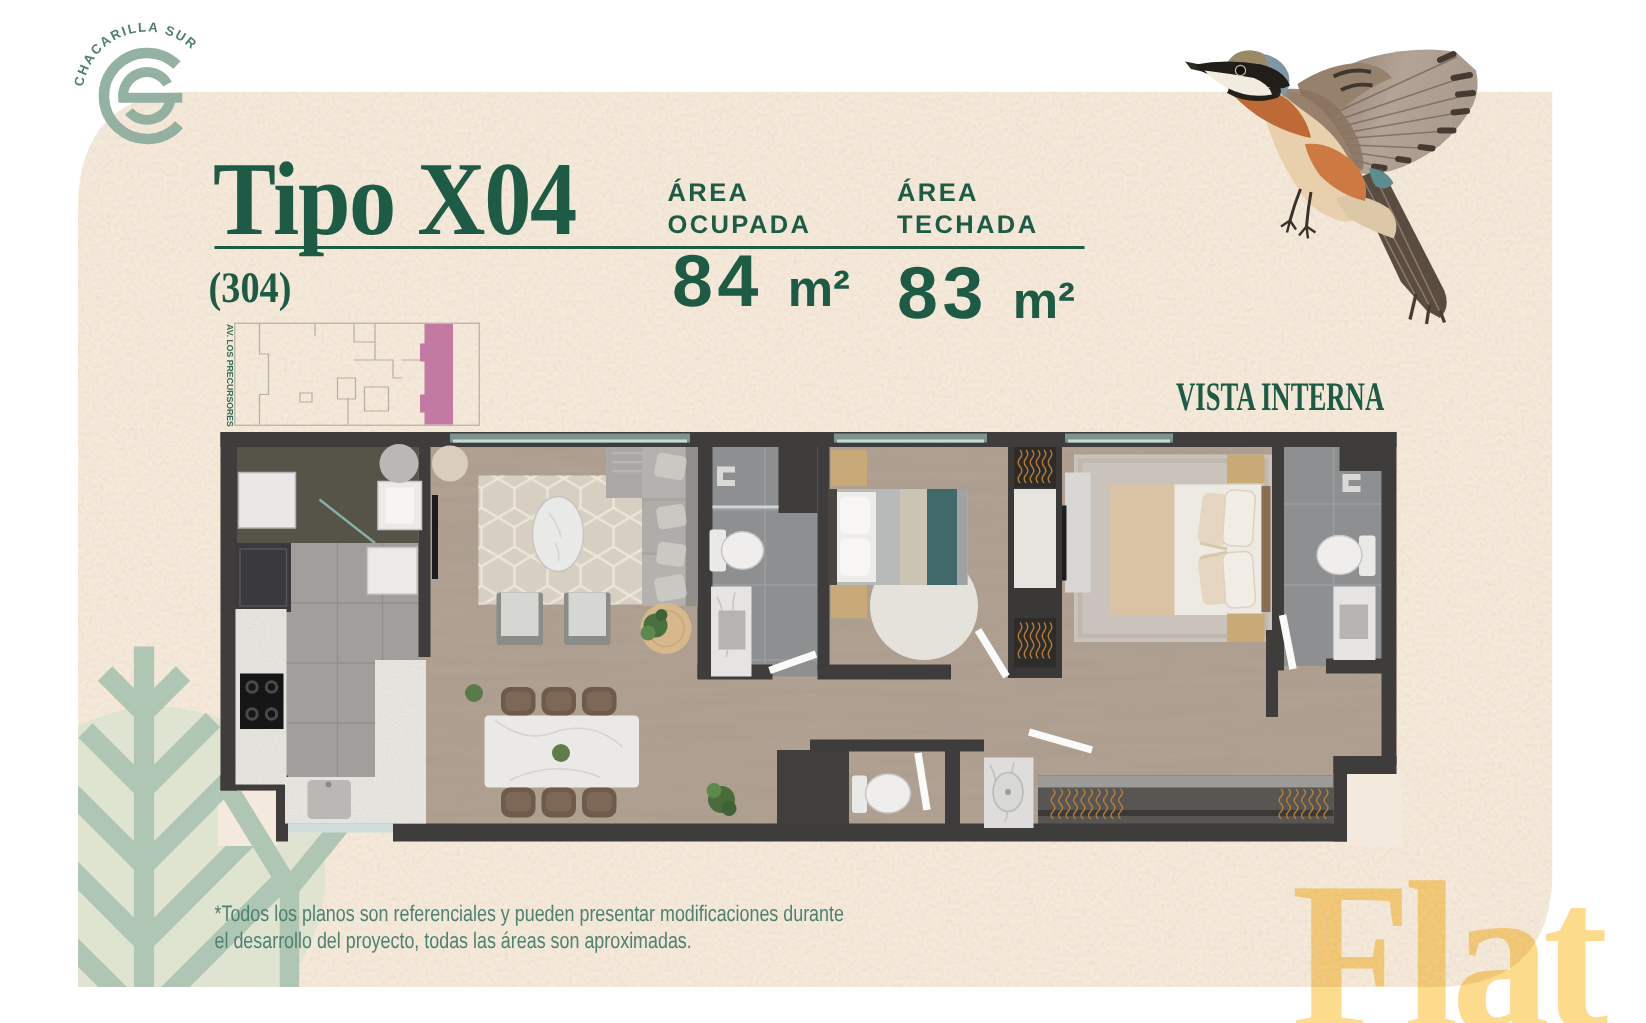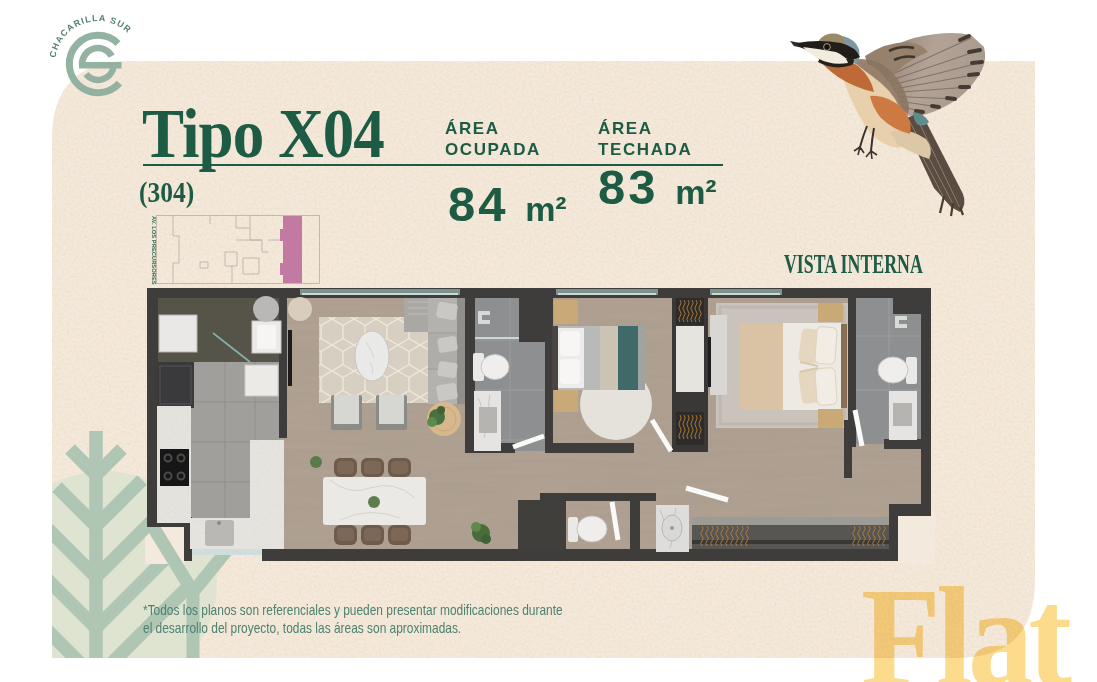--- a/index.html
+++ b/index.html
@@ -72,25 +72,25 @@
   </svg>
 
   <div class="abs grn" style="left:142px;top:101px;width:400px;font-family:'Liberation Serif',serif;font-weight:bold;font-size:70px;line-height:66px;letter-spacing:-1px;transform:scaleX(0.90);transform-origin:0 0;">Tipo X04</div>
 
   <div class="abs" style="left:143px;top:164px;width:580px;height:2px;background:#1d5b45;"></div>
 
   <div class="abs grn" style="left:139px;top:176px;font-family:'Liberation Serif',serif;font-weight:bold;font-size:29px;transform:scaleX(0.88);transform-origin:0 0;">(304)</div>
 
   <div class="abs grn" style="left:445px;top:119px;font-size:17px;font-weight:bold;letter-spacing:1.6px;line-height:20.5px;">ÁREA<br>OCUPADA</div>
 
-  <div class="abs grn" style="left:448px;top:180px;font-size:49px;line-height:49px;font-weight:bold;letter-spacing:3px;">84 <span style="font-size:34px;letter-spacing:0;">m²</span></div>
+  <div class="abs grn" style="left:448px;top:164px;font-size:49px;line-height:49px;font-weight:bold;letter-spacing:3px;">84 <span style="font-size:34px;letter-spacing:0;">m²</span></div>
 
   <div class="abs grn" style="left:598px;top:119px;font-size:17px;font-weight:bold;letter-spacing:1.6px;line-height:20.5px;">ÁREA<br>TECHADA</div>
 
-  <div class="abs grn" style="left:598px;top:162px;font-size:49px;line-height:51px;font-weight:bold;letter-spacing:3px;">83 <span style="font-size:34px;letter-spacing:0;">m²</span></div>
+  <div class="abs grn" style="left:598px;top:162px;font-size:49px;line-height:68px;font-weight:bold;letter-spacing:3px;">83 <span style="font-size:34px;letter-spacing:0;">m²</span></div>
 
   <div class="abs grn" style="left:784px;top:249px;font-family:'Liberation Serif',serif;font-weight:bold;font-size:27px;letter-spacing:0px;transform:scaleX(0.66);transform-origin:0 0;white-space:nowrap;">VISTA INTERNA</div>
 
   <svg class="abs" style="left:140px;top:210px;" width="190" height="80" viewBox="140 210 190 80">
 
     <text x="151.5" y="216" transform="rotate(90 151.5 216)" font-size="5.8" font-weight="bold" fill="#2d6b54" letter-spacing="0">AV. LOS PRECURSORES</text>
 
     <g fill="none" stroke="#b3b0a2" stroke-width="0.8">
       <rect x="156.5" y="215.5" width="163" height="68"></rect>
       <path d="M173,216 V236 H179 V263 H173 V283"></path>

